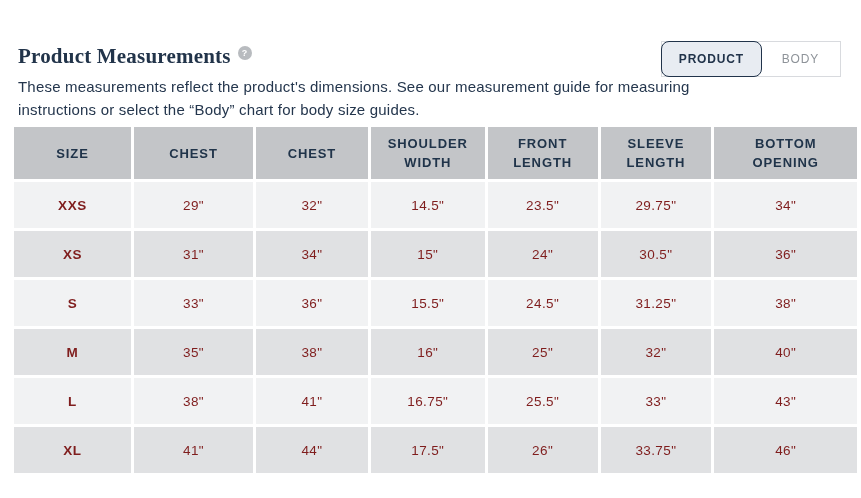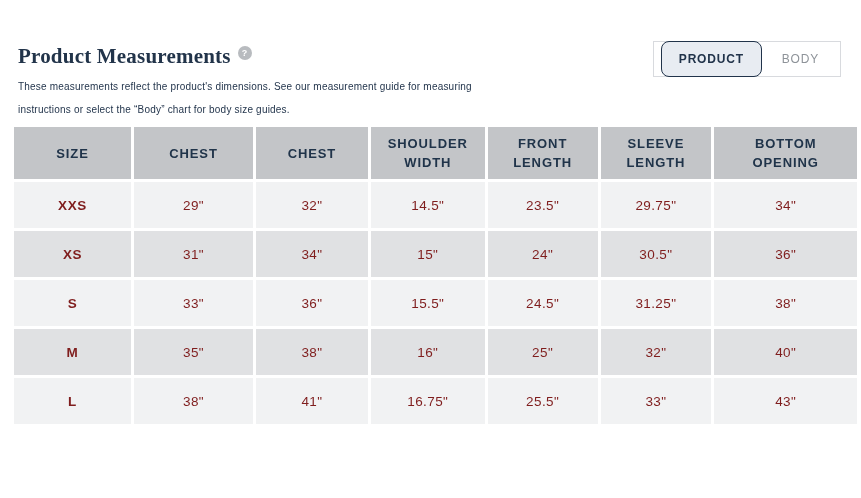--- a/index.html
+++ b/index.html
@@ -30,37 +30,36 @@
     color: #ffffff;
     font-size: 9px;
     font-weight: 700;
     margin-left: 7px;
     margin-top: 3px;
     cursor: pointer;
     user-select: none;
   }
   .description {
     margin-top: 5px;
-    font-size: 10px;
+    font-size: 15px;
     line-height: 23px;
     letter-spacing: 0.2px;
     color: #24364d;
   }
   .description div { white-space: nowrap; }
 
   .toggle-group {
     position: absolute;
     top: 41px;
     right: 20px;
     display: flex;
     border: 1px solid #d8dade;
     border-radius: 0;
     background: #ffffff;
     height: 36px;
-    padding-left: 8px;
   }
   .toggle-btn {
     font-family: "Liberation Sans", "DejaVu Sans", sans-serif;
     font-size: 12px;
     letter-spacing: 0.8px;
     background: transparent;
     border: none;
     padding: 0 21px;
     cursor: pointer;
     color: #8e9399;
@@ -188,14 +187,23 @@
     </tr>
     <tr class="row-light">
       <td class="size-cell">L</td>
       <td>38"</td>
       <td>41"</td>
       <td>16.75"</td>
       <td>25.5"</td>
       <td>33"</td>
       <td>43"</td>
     </tr>
+    <tr class="row-dark">
+      <td class="size-cell">XL</td>
+      <td>41"</td>
+      <td>44"</td>
+      <td>17.5"</td>
+      <td>26"</td>
+      <td>33.75"</td>
+      <td>46"</td>
+    </tr>
   </tbody>
 </table>
 
 </body></html>

